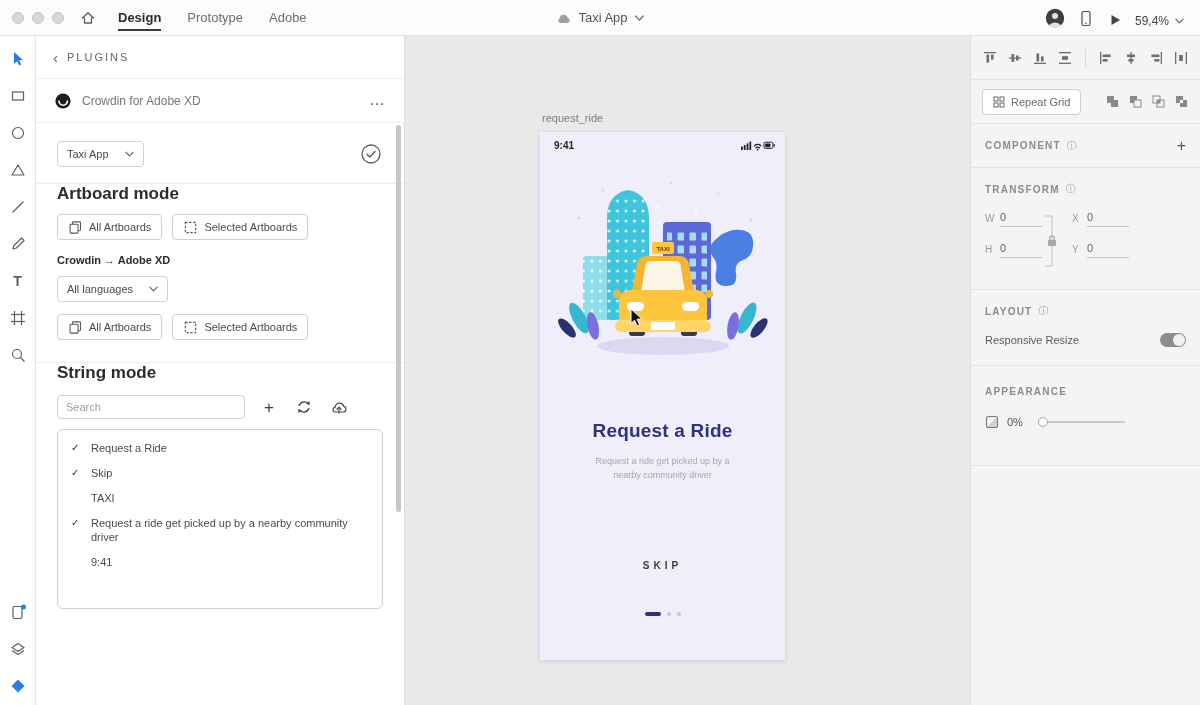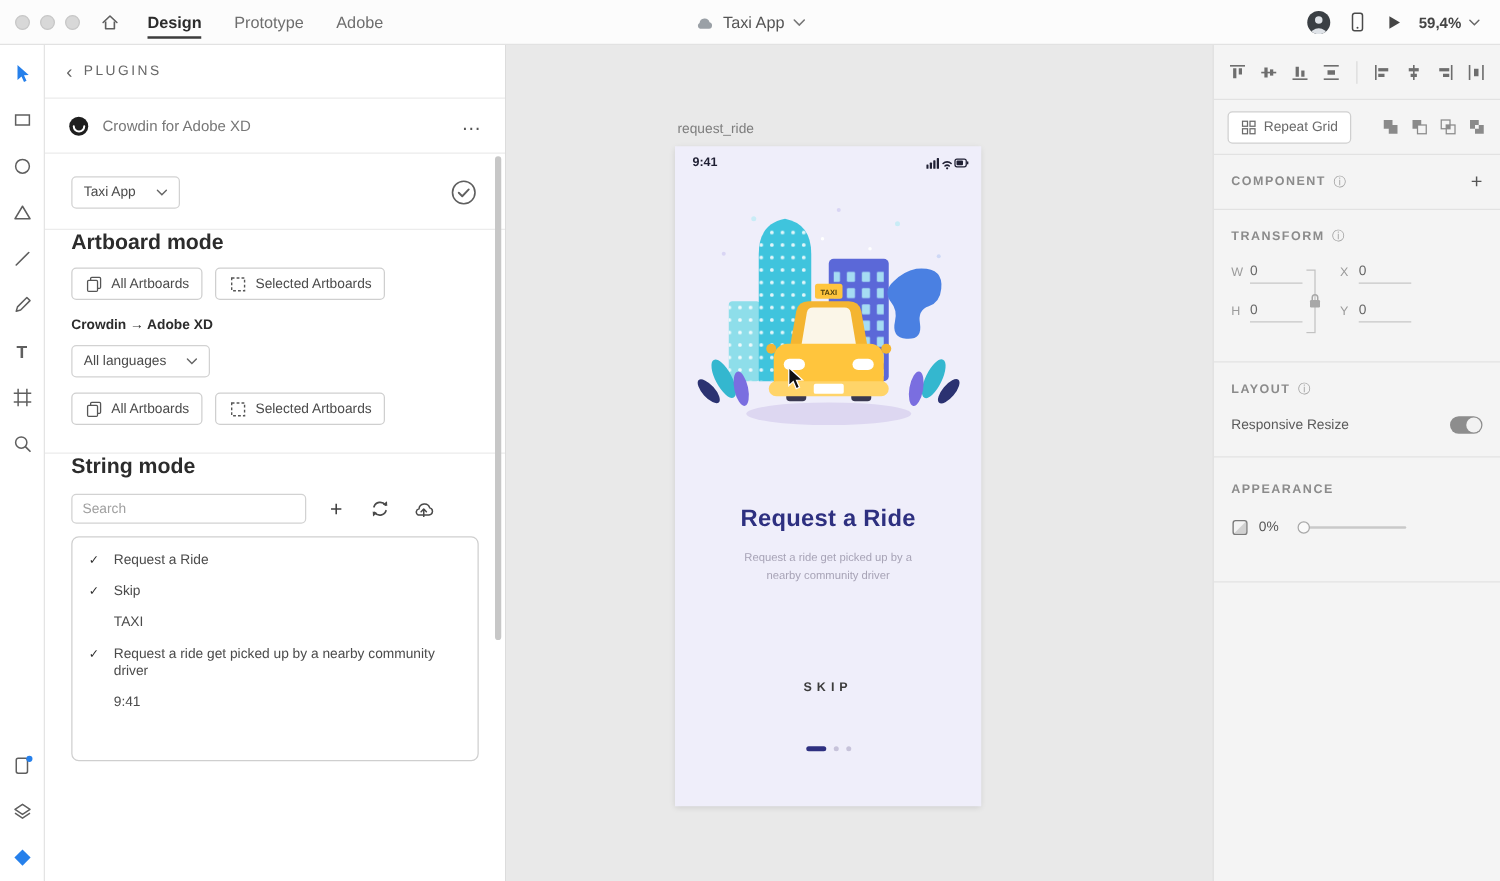--- a/index.html
+++ b/index.html
@@ -12,21 +12,21 @@
             border-bottom:1px solid #e2e2e2; display:flex; align-items:center; z-index:6; }
   .traffic { display:flex; gap:8px; margin-left:12px; }
   .traffic span { width:12px; height:12px; border-radius:50%; background:#d8d8d8; border:1px solid #c6c6c6; }
   .home-btn { margin-left:16px; display:flex; align-items:center; }
   .tabs { display:flex; gap:26px; margin-left:22px; height:36px; align-items:center; }
   .tab { font-size:13px; color:#6e6e6e; height:35px; display:flex; align-items:center; position:relative; cursor:default; }
   .tab.active { color:#2c2c2c; font-weight:bold; }
   .tab.active::after { content:""; position:absolute; left:0; right:0; bottom:4px; height:2px; background:#3c3c3c; }
   .doc-center { position:absolute; left:50%; transform:translateX(-50%); display:flex; align-items:center; gap:7px; }
   .doc-center .doc-title { font-size:13px; color:#555; }
-  .topbar-right { margin-left:auto; display:flex; align-items:center; gap:12px; margin-right:16px;font-weight:bold; }
+  .topbar-right { margin-left:auto; display:flex; align-items:flex-end; gap:12px; margin-right:16px; }
   .zoom-ctl { display:flex; align-items:center; gap:6px; font-size:12px; color:#444; }
 
   
   .toolbar { position:absolute; left:0; top:36px; bottom:0; width:36px; background:#fff;
              border-right:1px solid #e4e4e4; display:flex; flex-direction:column; align-items:center;
              padding:14px 0 10px; gap:19px; z-index:5; }
   .toolbar .flex-spacer { flex:1; }
   .tool { width:18px; height:18px; display:flex; align-items:center; justify-content:center; position:relative; }
   .tool-text { font-size:14px; color:#5f5f5f; font-weight:bold; line-height:1; }
 
@@ -55,21 +55,21 @@
   .search-input::placeholder { color:#a0a0a0; }
   .icon-btn { width:22px; height:22px; display:flex; align-items:center; justify-content:center; }
   .plus-glyph { font-size:17px; color:#3f3f3f; line-height:1; }
   .string-list { margin-top:10px; border:1px solid #cfcfcf; border-radius:6px; padding:6px 0; height:180px; overflow:hidden; }
   .string-item { display:flex; align-items:flex-start; padding:5px 12px 5px 13px; font-size:11px; color:#4b4b4b; }
   .string-check { width:20px; flex:none; color:#2e2e2e; font-size:10px; padding-top:1px; }
   .string-text { line-height:1.35; max-width:268px; }
   .pp-scrollbar { position:absolute; right:3px; top:89px; width:5px; height:387px; background:#c7c7c7; border-radius:3px; }
 
   
-  .canvas { position:absolute; left:405px; top:29px; bottom:0; width:565px; background:#e9e9e9; }
+  .canvas { position:absolute; left:405px; top:44px; bottom:0; width:565px; background:#e9e9e9; }
   .artboard-label { position:absolute; left:137px; top:68px; font-size:11px; color:#7d7d7d; }
   .artboard { position:absolute; left:135px; top:88px; width:245px; height:528px; background:#efeefa;
               box-shadow:0 1px 5px rgba(0,0,0,.13); }
   .ab-status { position:absolute; top:8px; left:14px; right:10px; display:flex; justify-content:space-between; align-items:center; }
   .ab-time { font-size:10px; font-weight:bold; color:#1f1f33; }
   .illus { position:absolute; top:46px; left:50%; transform:translateX(-50%); }
   .ab-title { position:absolute; top:288px; width:100%; text-align:center; font-size:19px; font-weight:bold;
               color:#2e3080; letter-spacing:.2px; }
   .ab-sub { position:absolute; top:322px; left:50%; transform:translateX(-50%); width:160px; text-align:center;
             font-size:9px; color:#a7a3b6; line-height:1.6; }

